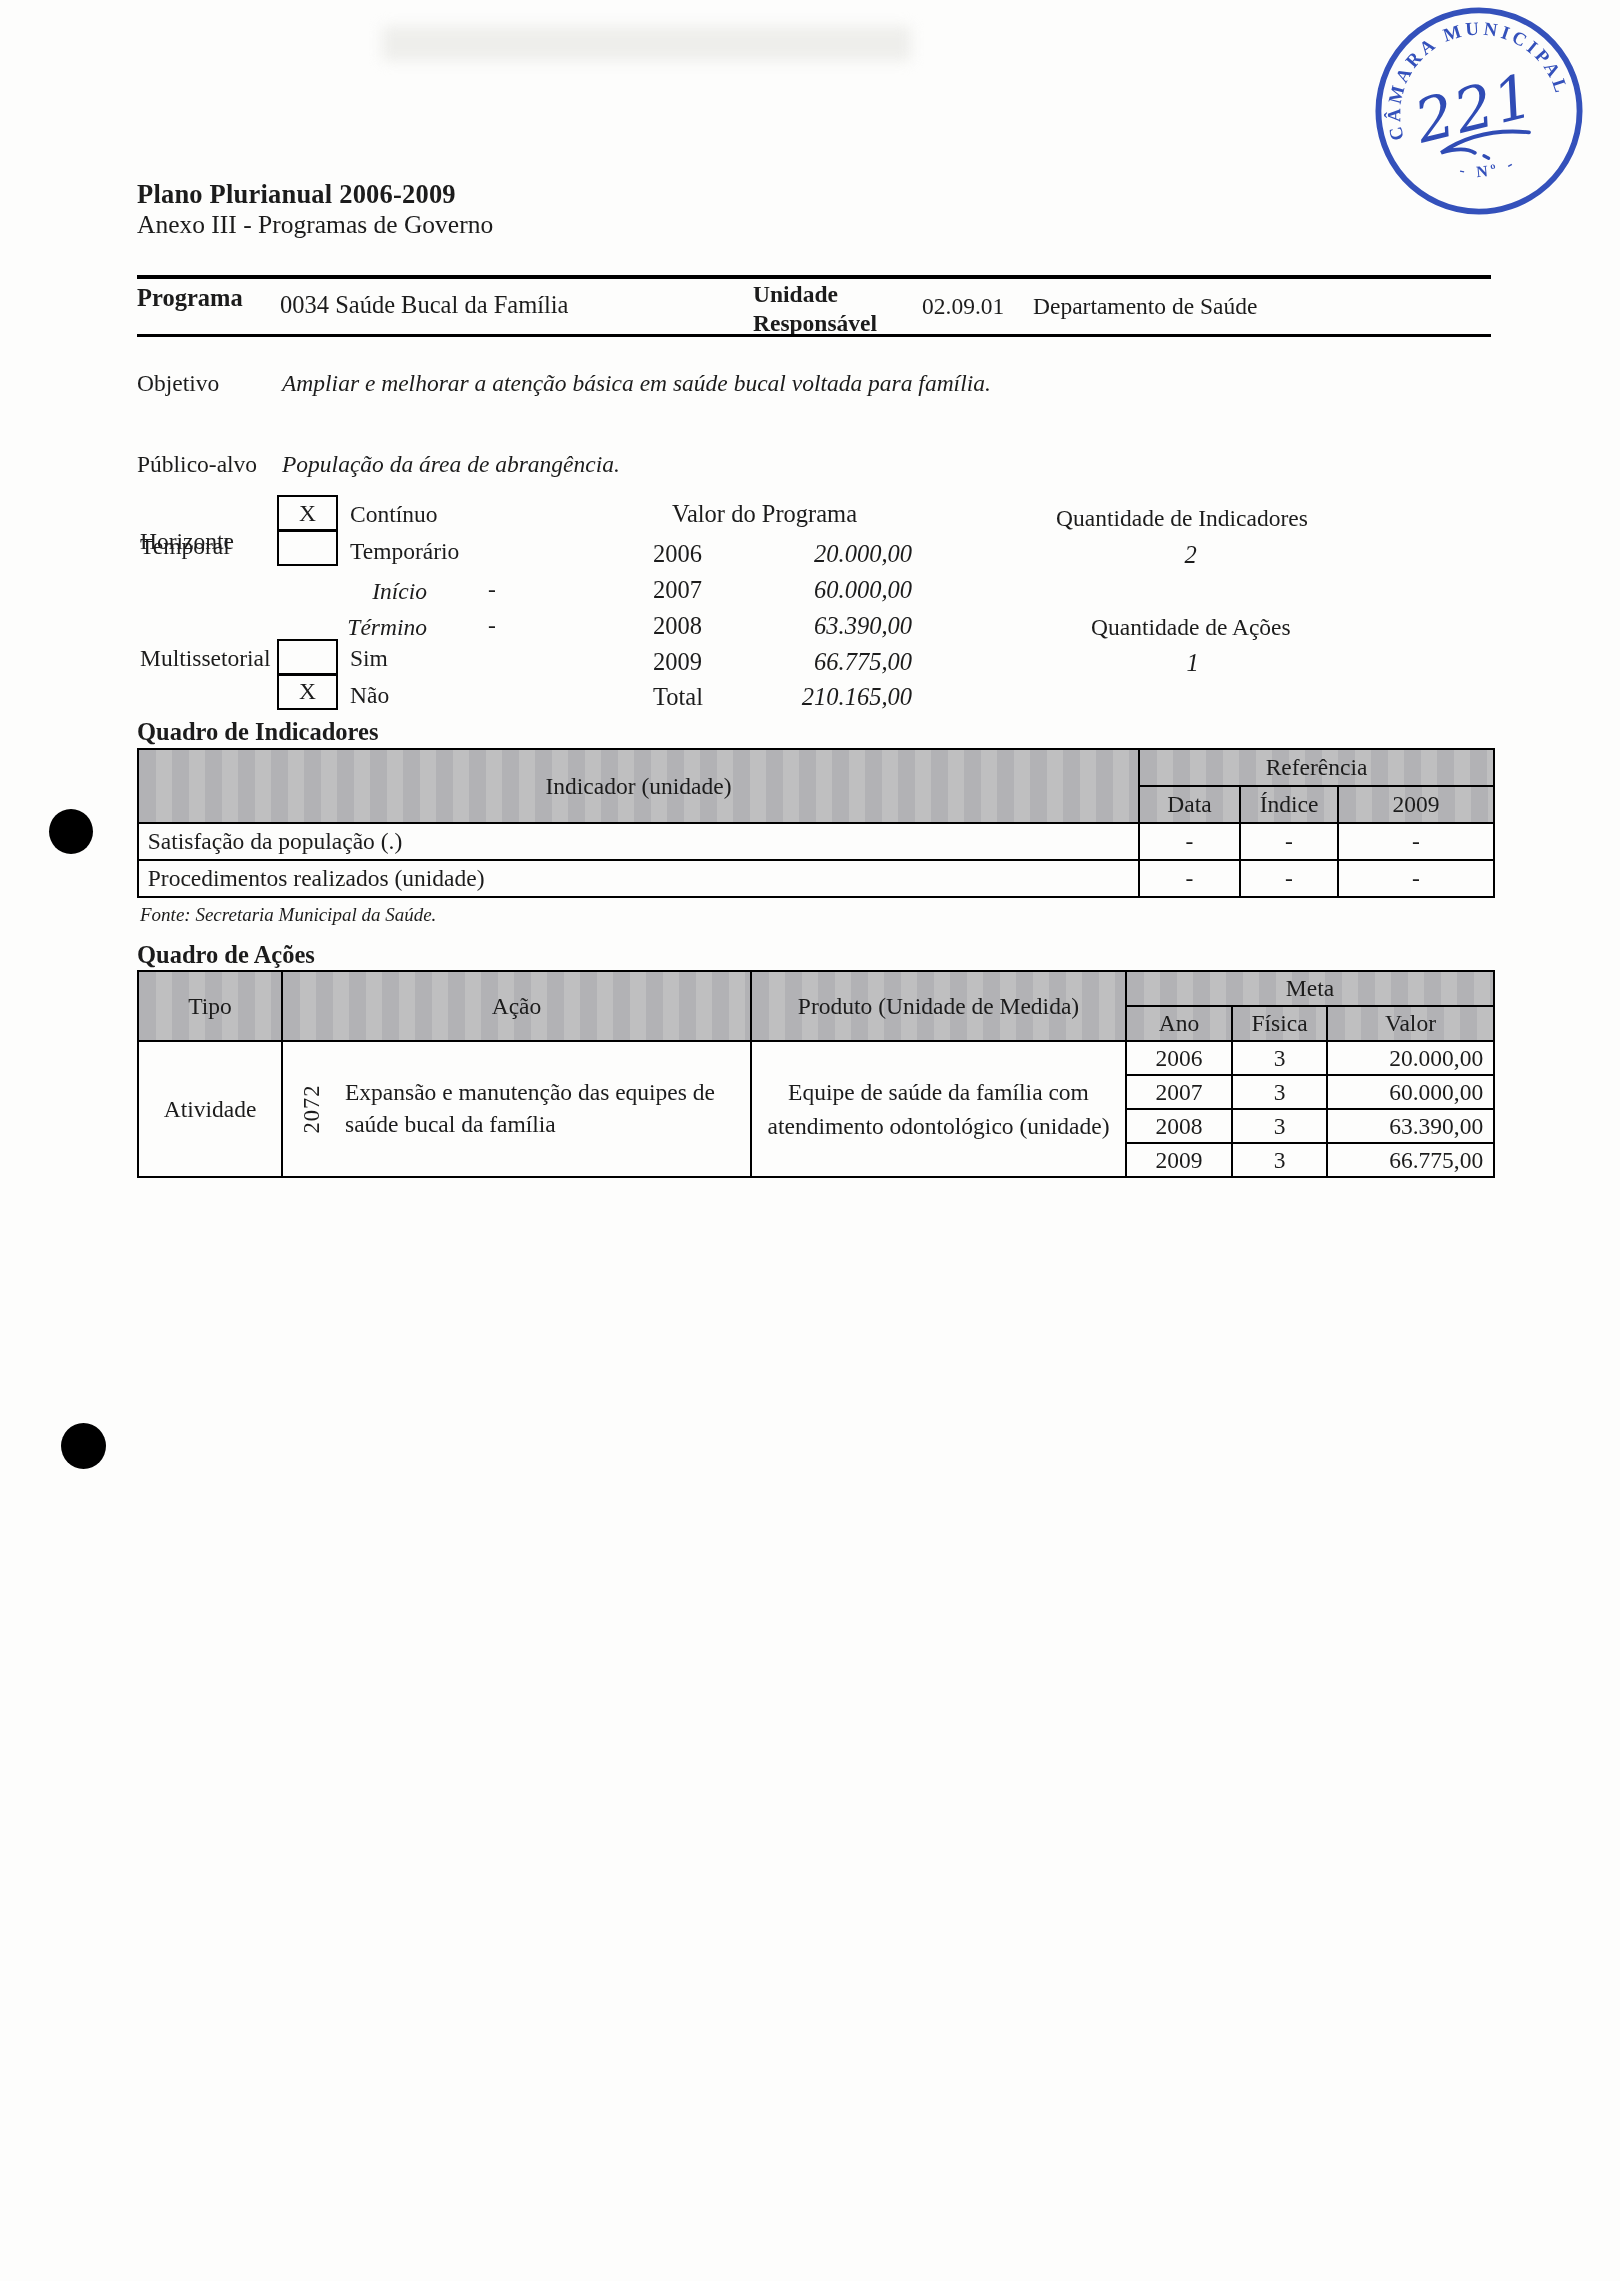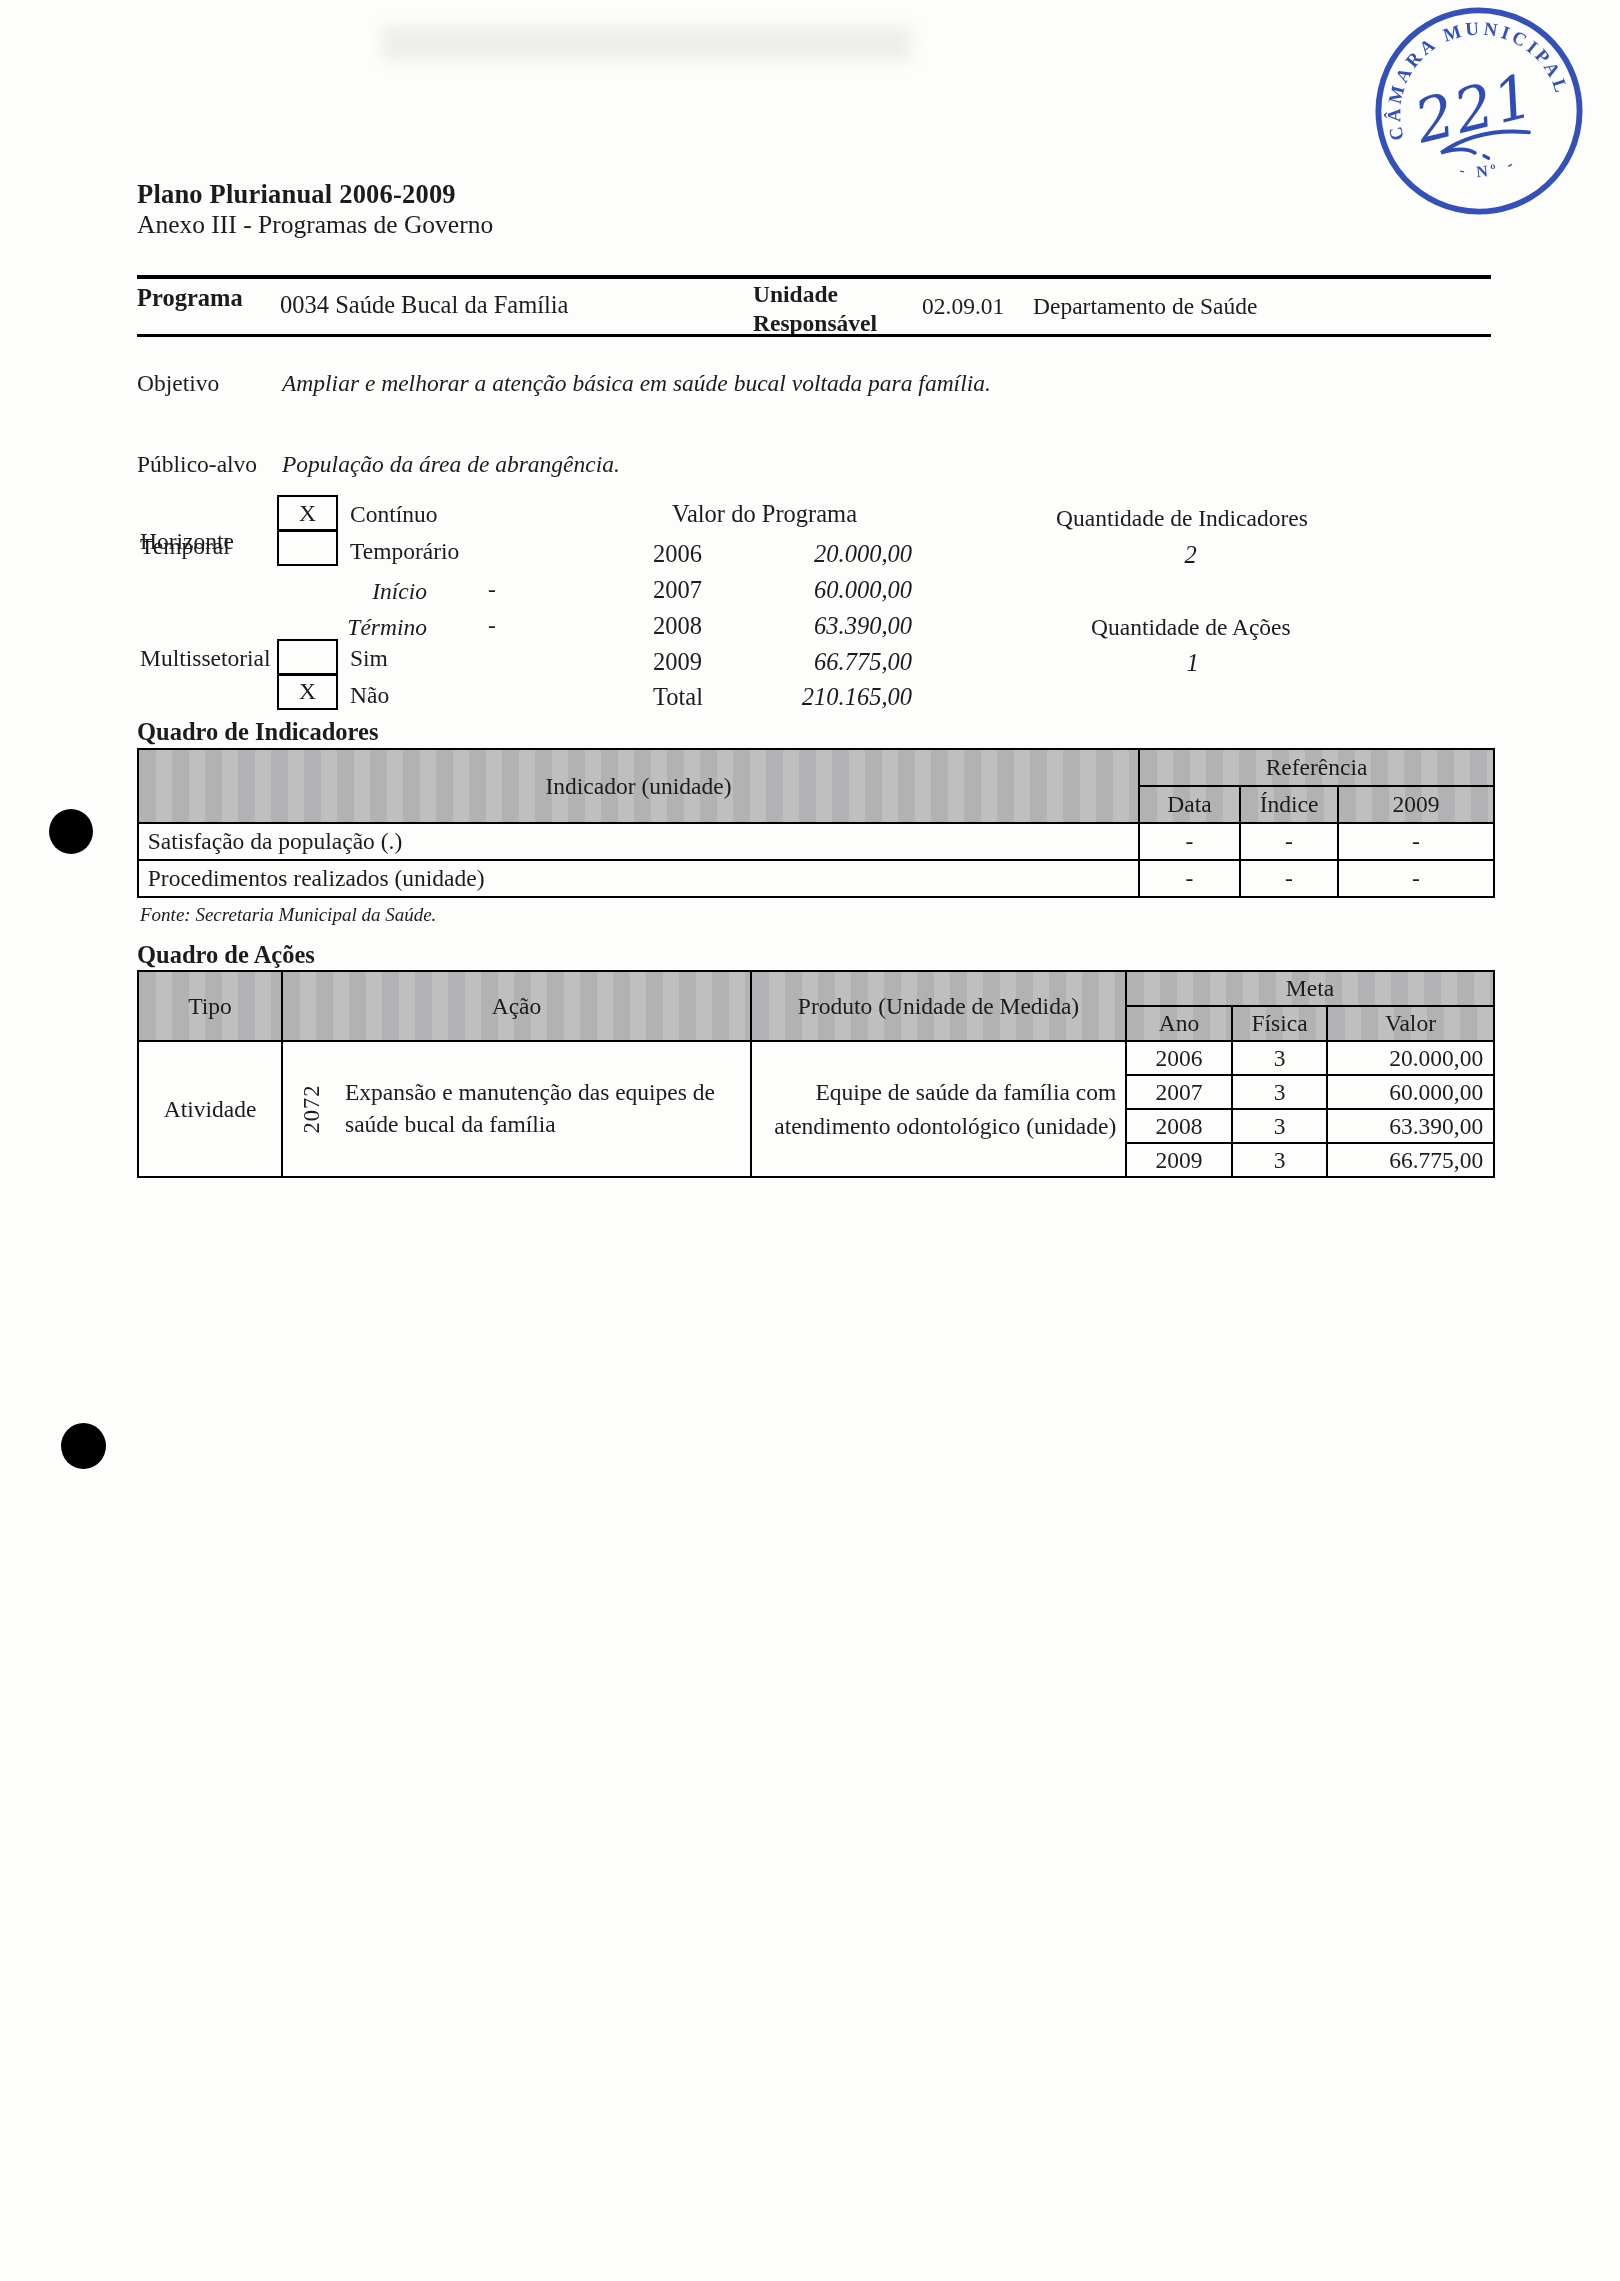--- a/index.html
+++ b/index.html
@@ -60,21 +60,21 @@
 
   .fonte{font-size:19px;font-style:italic;}
 
   .acao-cell{position:relative;}
   .acao-code{
     position:absolute;left:3.9px;top:50%;
     transform:translateY(-50%) rotate(-90deg);
     font-size:22.5px;letter-spacing:1px;
   }
   .acao-text{display:block;margin-left:61px;margin-right:7.8px;line-height:1.35;text-align:left;}
-  .produto-text{display:block;padding:0 7.8px;line-height:1.45;text-align:right;}
+  .produto-text{display:block;padding:0 7.8px;line-height:1.45;text-align:center;}
 
   
   .dot{background:#000;border-radius:50%;}
   .dot1{left:49px;top:809px;width:44px;height:45px;}
   .dot2{left:61px;top:1423px;width:45px;height:46px;}
 
   
   .stamp{left:1372px;top:3.9px;width:214px;height:214px;transform:rotate(-9deg);opacity:.92;}
 </style>
 </head>

